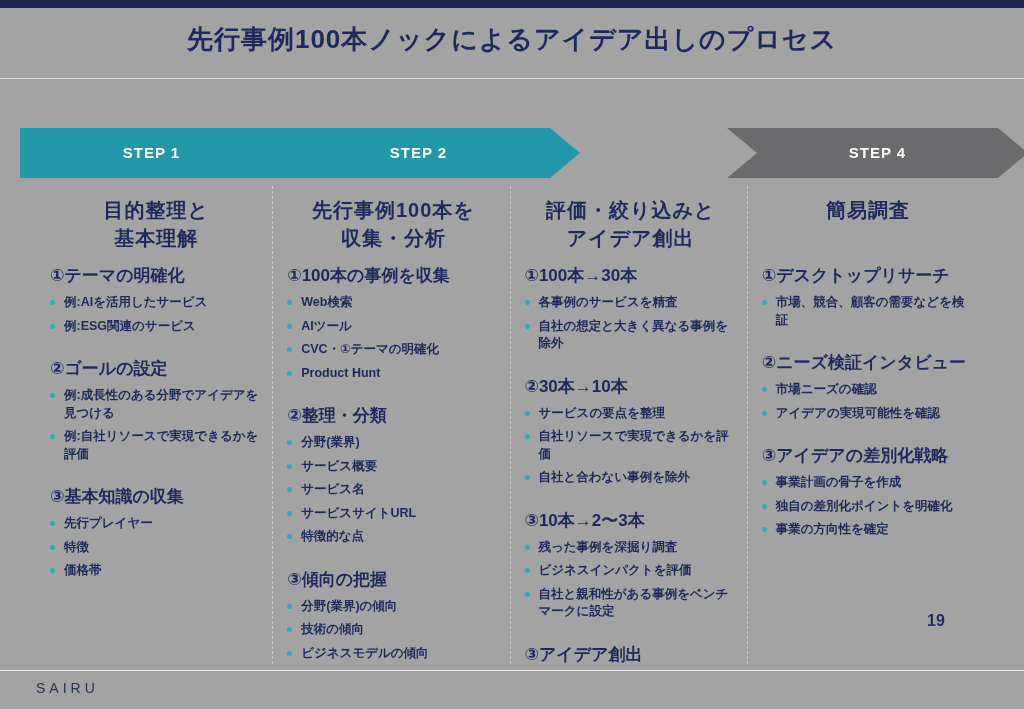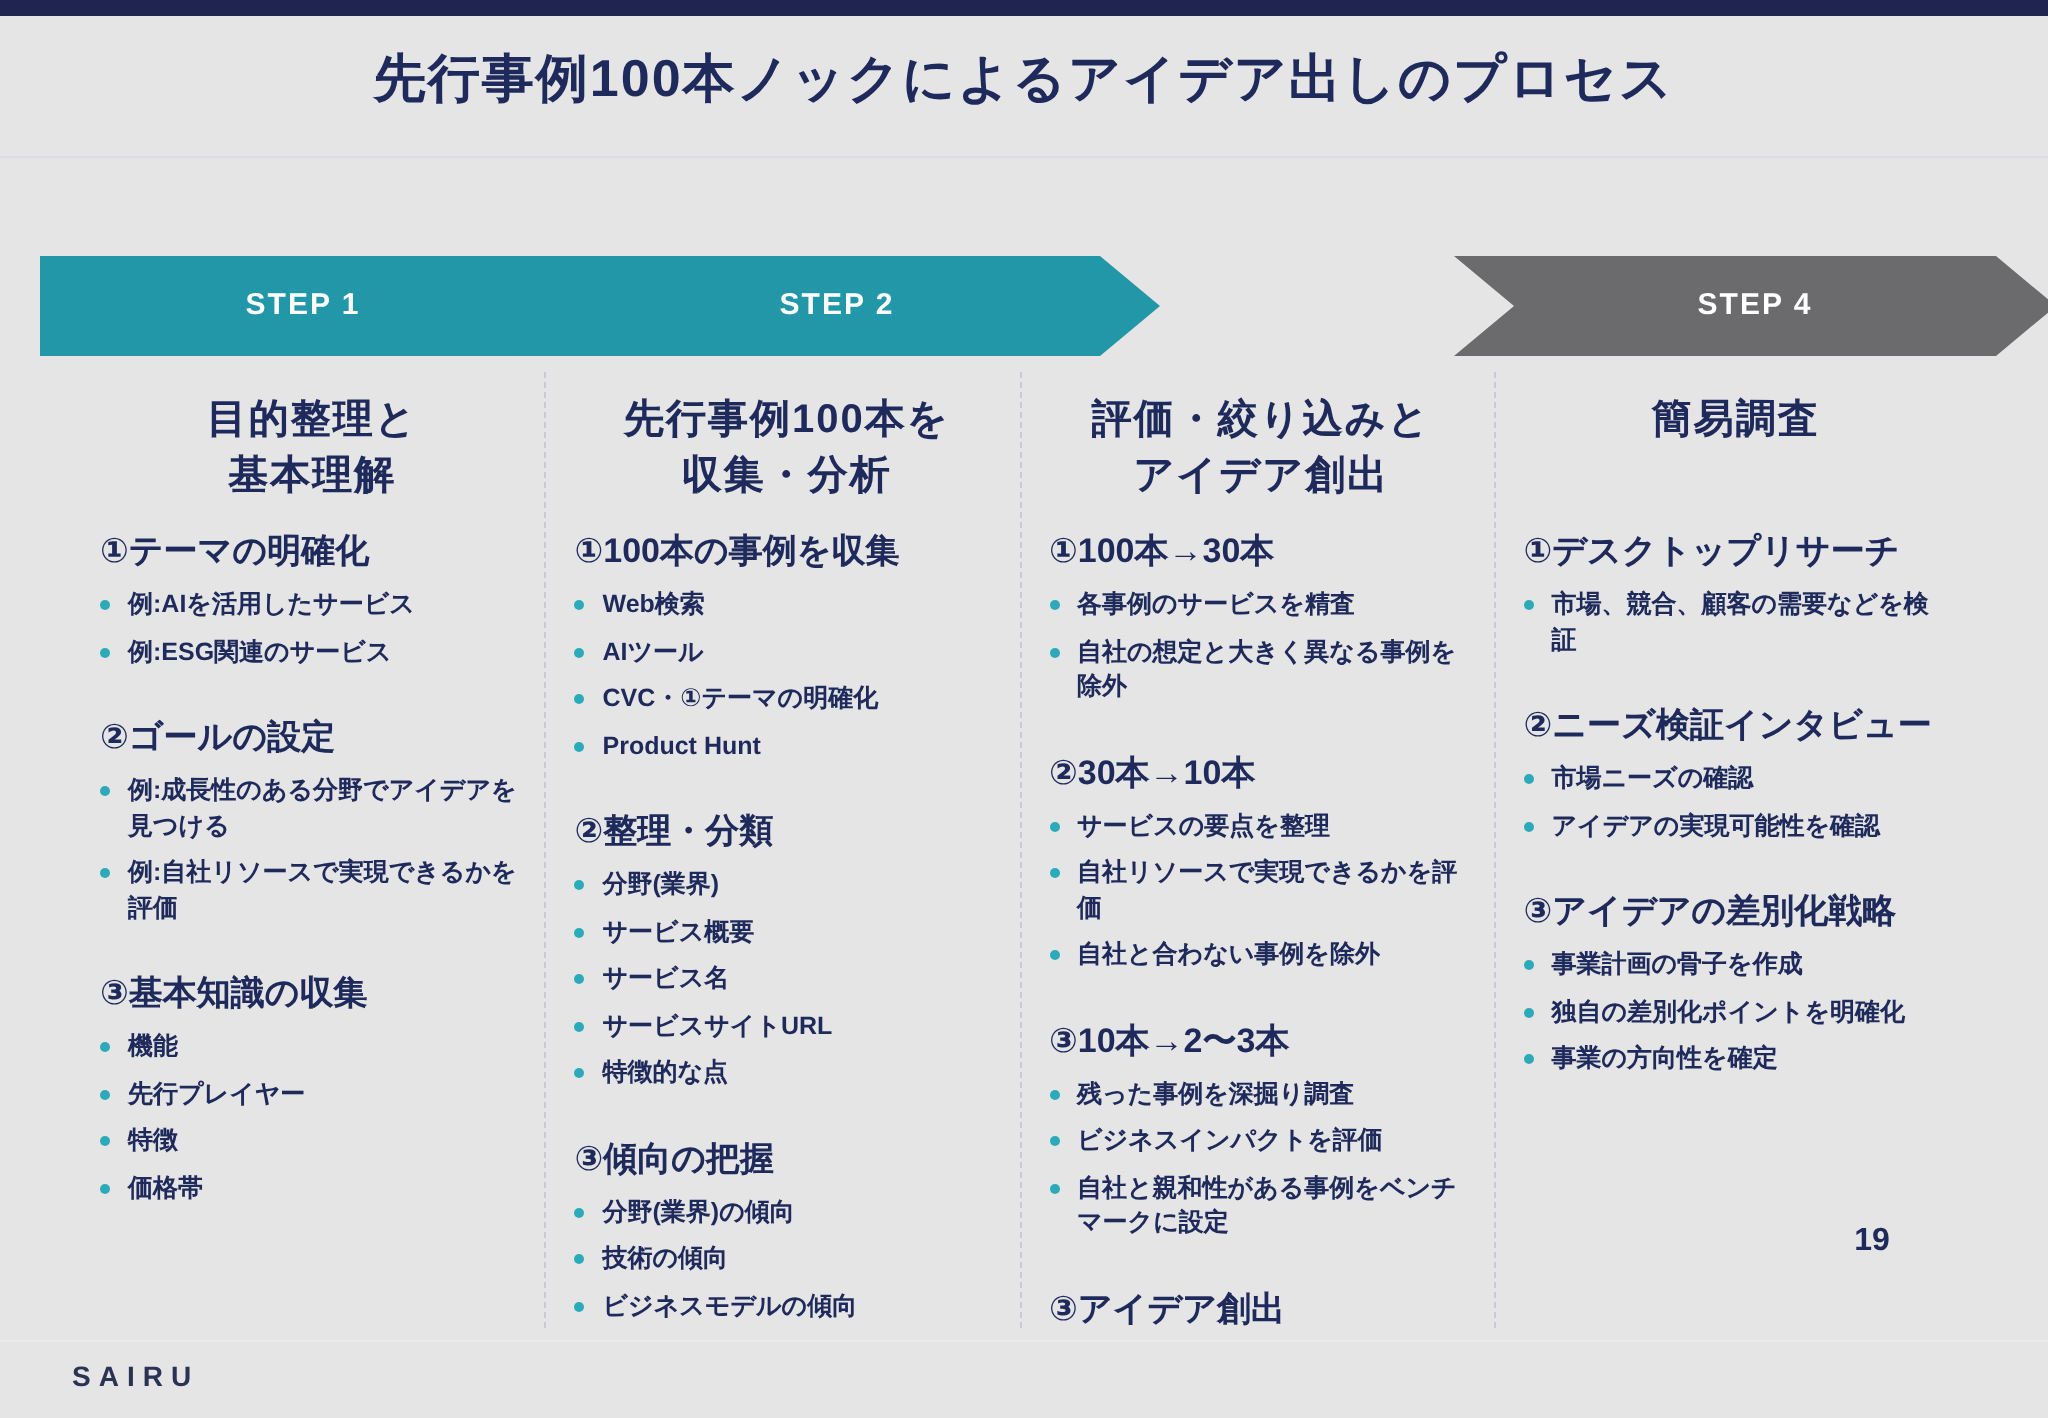--- a/index.html
+++ b/index.html
@@ -1,17 +1,17 @@
 <!DOCTYPE html>
 <html><head>
 <meta charset="utf-8">
 <style>
   html,body{margin:0;padding:0;background:#ffffff;}
   .slide{
-    position:relative;width:1024px;height:709px;background:#e5e5e5;overflow:hidden;
+    position:relative;width:1024px;height:709px;background:#a3a3a3;overflow:hidden;
     font-family:"Liberation Sans","DejaVu Sans",sans-serif;color:#1f2a5c;
   }
   .topbar{position:absolute;top:0;left:0;right:0;height:8px;background:#1f2550;}
   .title{
     position:absolute;top:22px;left:0;width:100%;text-align:center;
     font-size:26px;font-weight:bold;color:#1f2a5c;letter-spacing:1px;margin:0;
   }
   .title-divider{position:absolute;top:78px;left:0;right:0;height:1px;background:#dcdce2;}
 
   
@@ -39,21 +39,21 @@
     text-align:center;font-size:20px;font-weight:bold;line-height:1.4;
     letter-spacing:1px;white-space:pre-line;color:#1f2a5c;
   }
   .sec h3{margin:0 0 6px 0;font-size:17px;line-height:24px;font-weight:bold;color:#1f2a5c;white-space:nowrap;}
   .sec ul{list-style:none;margin:0 0 22px 0;padding:0;}
   .sec li{display:flex;gap:9px;margin-bottom:6px;font-size:12.5px;font-weight:bold;line-height:1.4;color:#1f2a5c;}
   .dot{width:5px;height:5px;border-radius:50%;background:#2baab9;margin-top:6px;flex:0 0 auto;}
 
   .page-number{position:absolute;top:612px;left:912px;width:48px;text-align:center;font-size:16px;font-weight:bold;color:#1f2a5c;}
   .footer-line{position:absolute;top:670px;left:0;right:0;height:1px;background:#ececef;}
-  .logo{position:absolute;top:680px;left:36px;font-size:14px;font-weight:bold;letter-spacing:4px;color:#2a3354;}
+  .logo{position:absolute;top:680px;left:36px;font-size:14px;font-weight:normal;letter-spacing:4px;color:#2a3354;}
 </style>
 </head>
 <body>
 
 <div class="slide">
   <div class="topbar"></div>
   <h1 class="title">先行事例100本ノックによるアイデア出しのプロセス</h1>
   <div class="title-divider"></div>
 
   <div class="steps">
@@ -97,24 +97,20 @@
               <span class="dot"></span>
               <span>例:自社リソースで実現できるかを評価</span>
             </li>
         </ul>
       </div>
       <div class="sec">
         <h3>③基本知識の収集</h3>
         <ul>
           <li>
               <span class="dot"></span>
-              <span>機能</span>
-            </li>
-          <li>
-              <span class="dot"></span>
               <span>先行プレイヤー</span>
             </li>
           <li>
               <span class="dot"></span>
               <span>特徴</span>
             </li>
           <li>
               <span class="dot"></span>
               <span>価格帯</span>
             </li>

